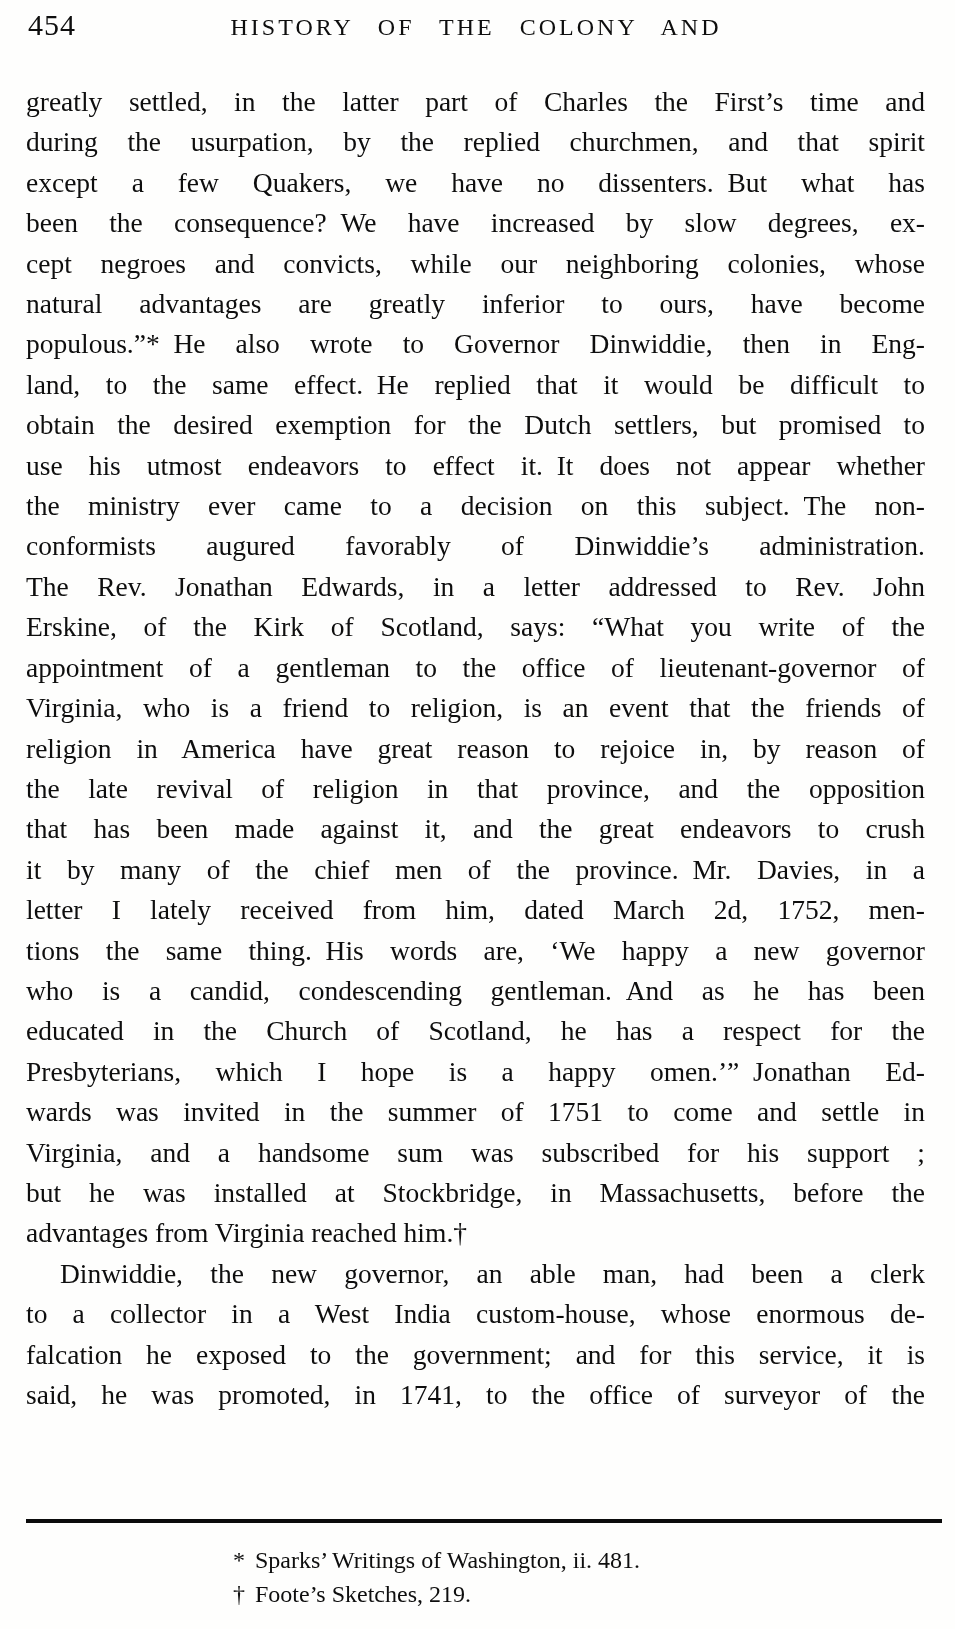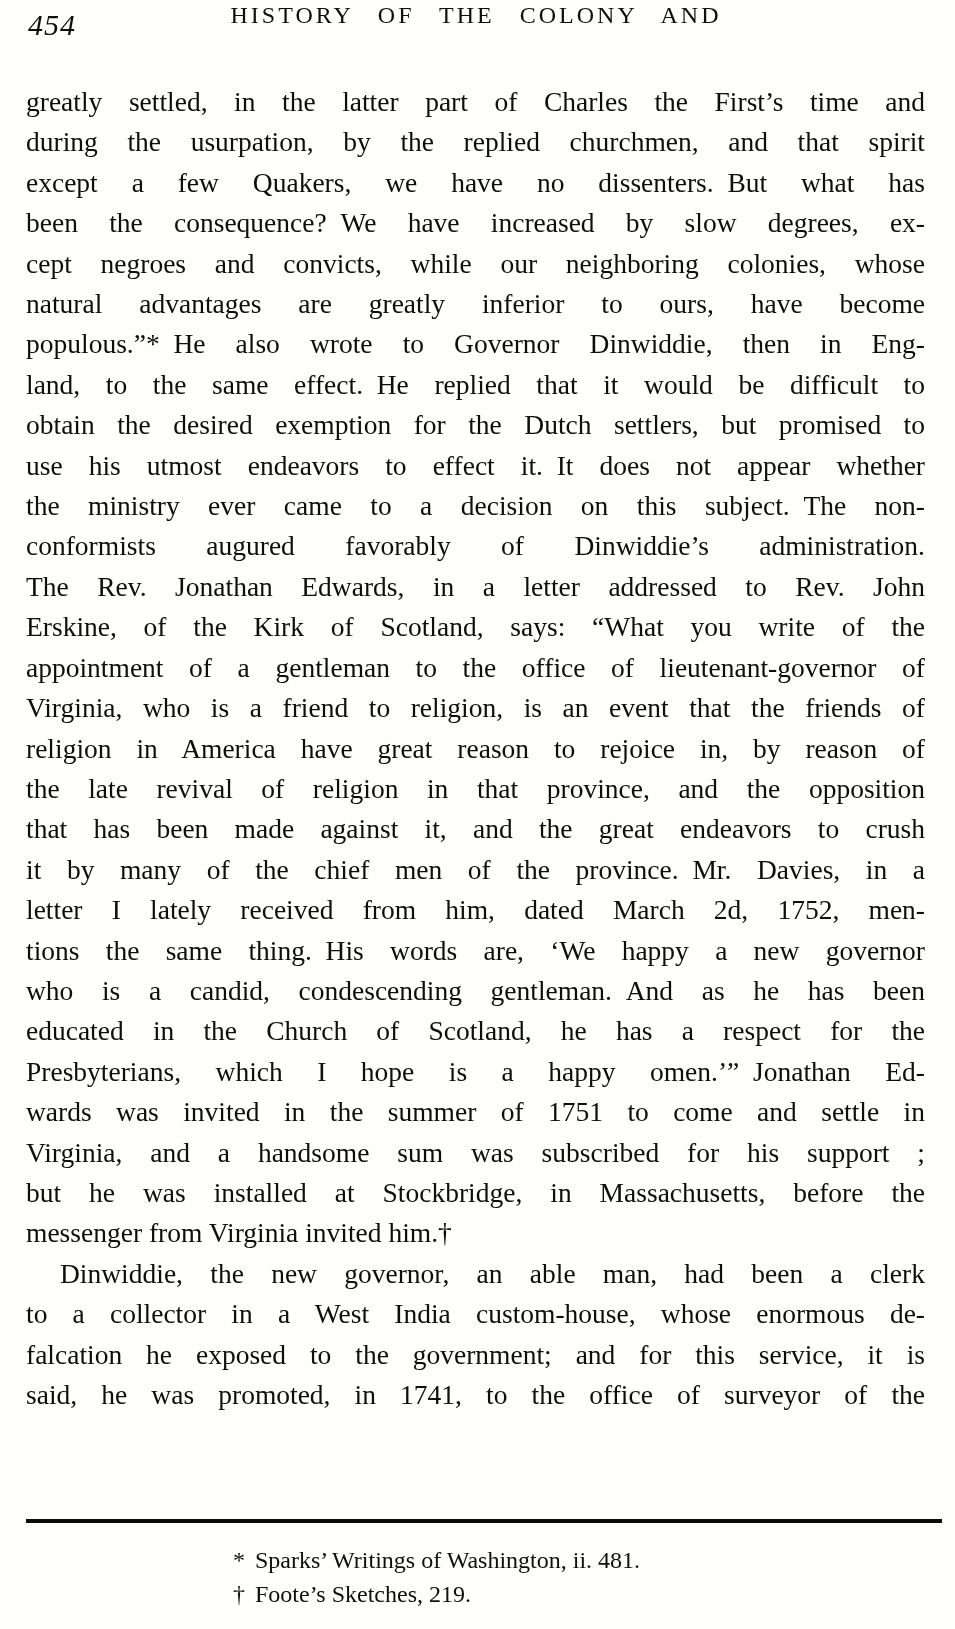--- a/index.html
+++ b/index.html
@@ -6,24 +6,24 @@
   body {
     width: 955px; height: 1629px;
     background: #fefefd;
     position: relative;
     font-family: "Liberation Serif", "DejaVu Serif", serif;
     color: #0e0e0e;
     overflow: hidden;
   }
   .page-number {
     position: absolute; left: 28px; top: 8px;
-    font-size: 30px; letter-spacing: 1px; font-style: italic;
+    font-size: 30px; letter-spacing: 1px;
   }
   .running-header {
-    position: absolute; left: 26px; top: 2px; width: 900px;
+    position: absolute; left: 26px; top: 14px; width: 900px;
     text-align: center;
     font-size: 24px; letter-spacing: 3px; word-spacing: 16px;
   }
   .body-text {
     position: absolute; left: 26px; top: 82px; width: 899px;
     font-size: 27.5px; line-height: 40.4px;
   }
   .line {
     text-align: justify;
     text-align-last: justify;
@@ -70,21 +70,21 @@
     <div class="line">that has been made against it, and the great endeavors to crush</div>
     <div class="line">it by many of the chief men of the province. Mr. Davies, in a</div>
     <div class="line">letter I lately received from him, dated March 2d, 1752, men-</div>
     <div class="line">tions the same thing. His words are, ‘We happy a new governor</div>
     <div class="line">who is a candid, condescending gentleman. And as he has been</div>
     <div class="line">educated in the Church of Scotland, he has a respect for the</div>
     <div class="line">Presbyterians, which I hope is a happy omen.’” Jonathan Ed-</div>
     <div class="line">wards was invited in the summer of 1751 to come and settle in</div>
     <div class="line">Virginia, and a handsome sum was subscribed for his support ;</div>
     <div class="line">but he was installed at Stockbridge, in Massachusetts, before the</div>
-    <div class="line no-justify">messenger from Virginia invited him.†</div>
+    <div class="line no-justify">advantages from Virginia reached him.†</div>
     <div class="line indent">Dinwiddie, the new governor, an able man, had been a clerk</div>
     <div class="line">to a collector in a West India custom-house, whose enormous de-</div>
     <div class="line">falcation he exposed to the government; and for this service, it is</div>
     <div class="line">said, he was promoted, in 1741, to the office of surveyor of the</div>
   </div>
 
 <div class="footnote-rule"></div>
 
 <div class="footnotes">
     <div class="footnote"><span class="fn-marker">*</span><span> Sparks’ Writings of Washington, ii. 481.</span></div>

